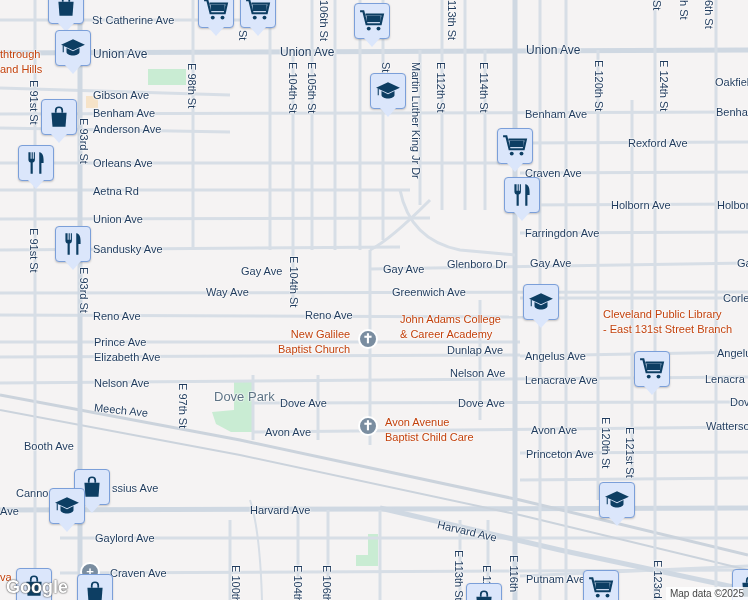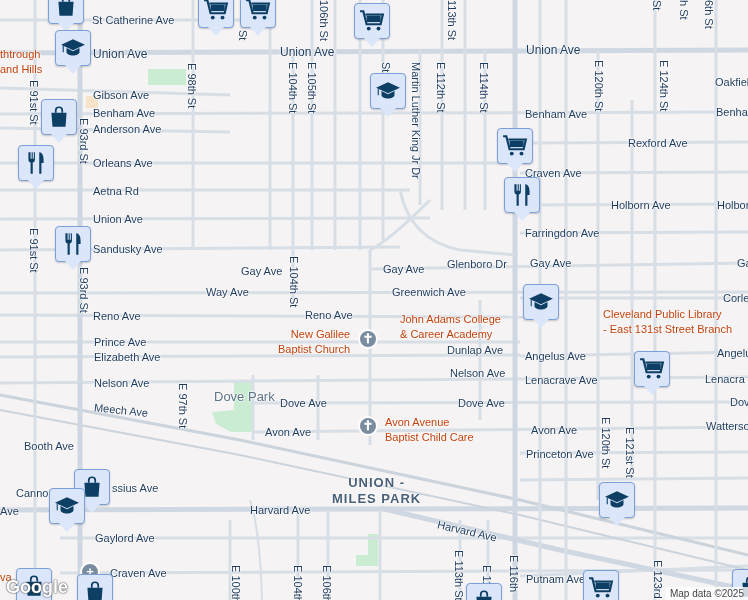--- a/index.html
+++ b/index.html
@@ -182,22 +182,20 @@
   <div class="lbl v" style="left:520px;top:555px">E 116th</div>
   <div class="lbl v" style="left:612px;top:417px">E 120th St</div>
   <div class="lbl v" style="left:636px;top:427px">E 121st St</div>
   <div class="lbl v" style="left:664px;top:560px">E 123rd</div>
   <div class="lbl v" style="left:392px;top:62px">St</div>
   <div class="lbl v" style="left:663px;top:0px">St</div>
   <div class="lbl v" style="left:249px;top:30px">St</div>
   <div class="lbl v" style="left:690px;top:0px">h St</div>
   <div class="lbl v" style="left:715px;top:0px">6th St</div>
 
-  <div class="lbl area" style="left:332px;top:475px;white-space:pre">UNION -
-MILES PARK</div>
   <div class="lbl poi" style="left:278px;top:327px;white-space:pre;text-align:right">New Galilee
 Baptist Church</div>
   <div class="lbl poi" style="left:385px;top:415px;white-space:pre">Avon Avenue
 Baptist Child Care</div>
   <div class="lbl poi" style="left:400px;top:312px;white-space:pre;text-align:left">John Adams College
 &amp; Career Academy</div>
   <div class="lbl poi" style="left:603px;top:307px;white-space:pre">Cleveland Public Library
 - East 131st Street Branch</div>
   <div class="lbl park" style="left:214px;top:391px">Dove Park</div>
   <div class="lbl poi" style="left:0px;top:47px;white-space:pre">thtrough

